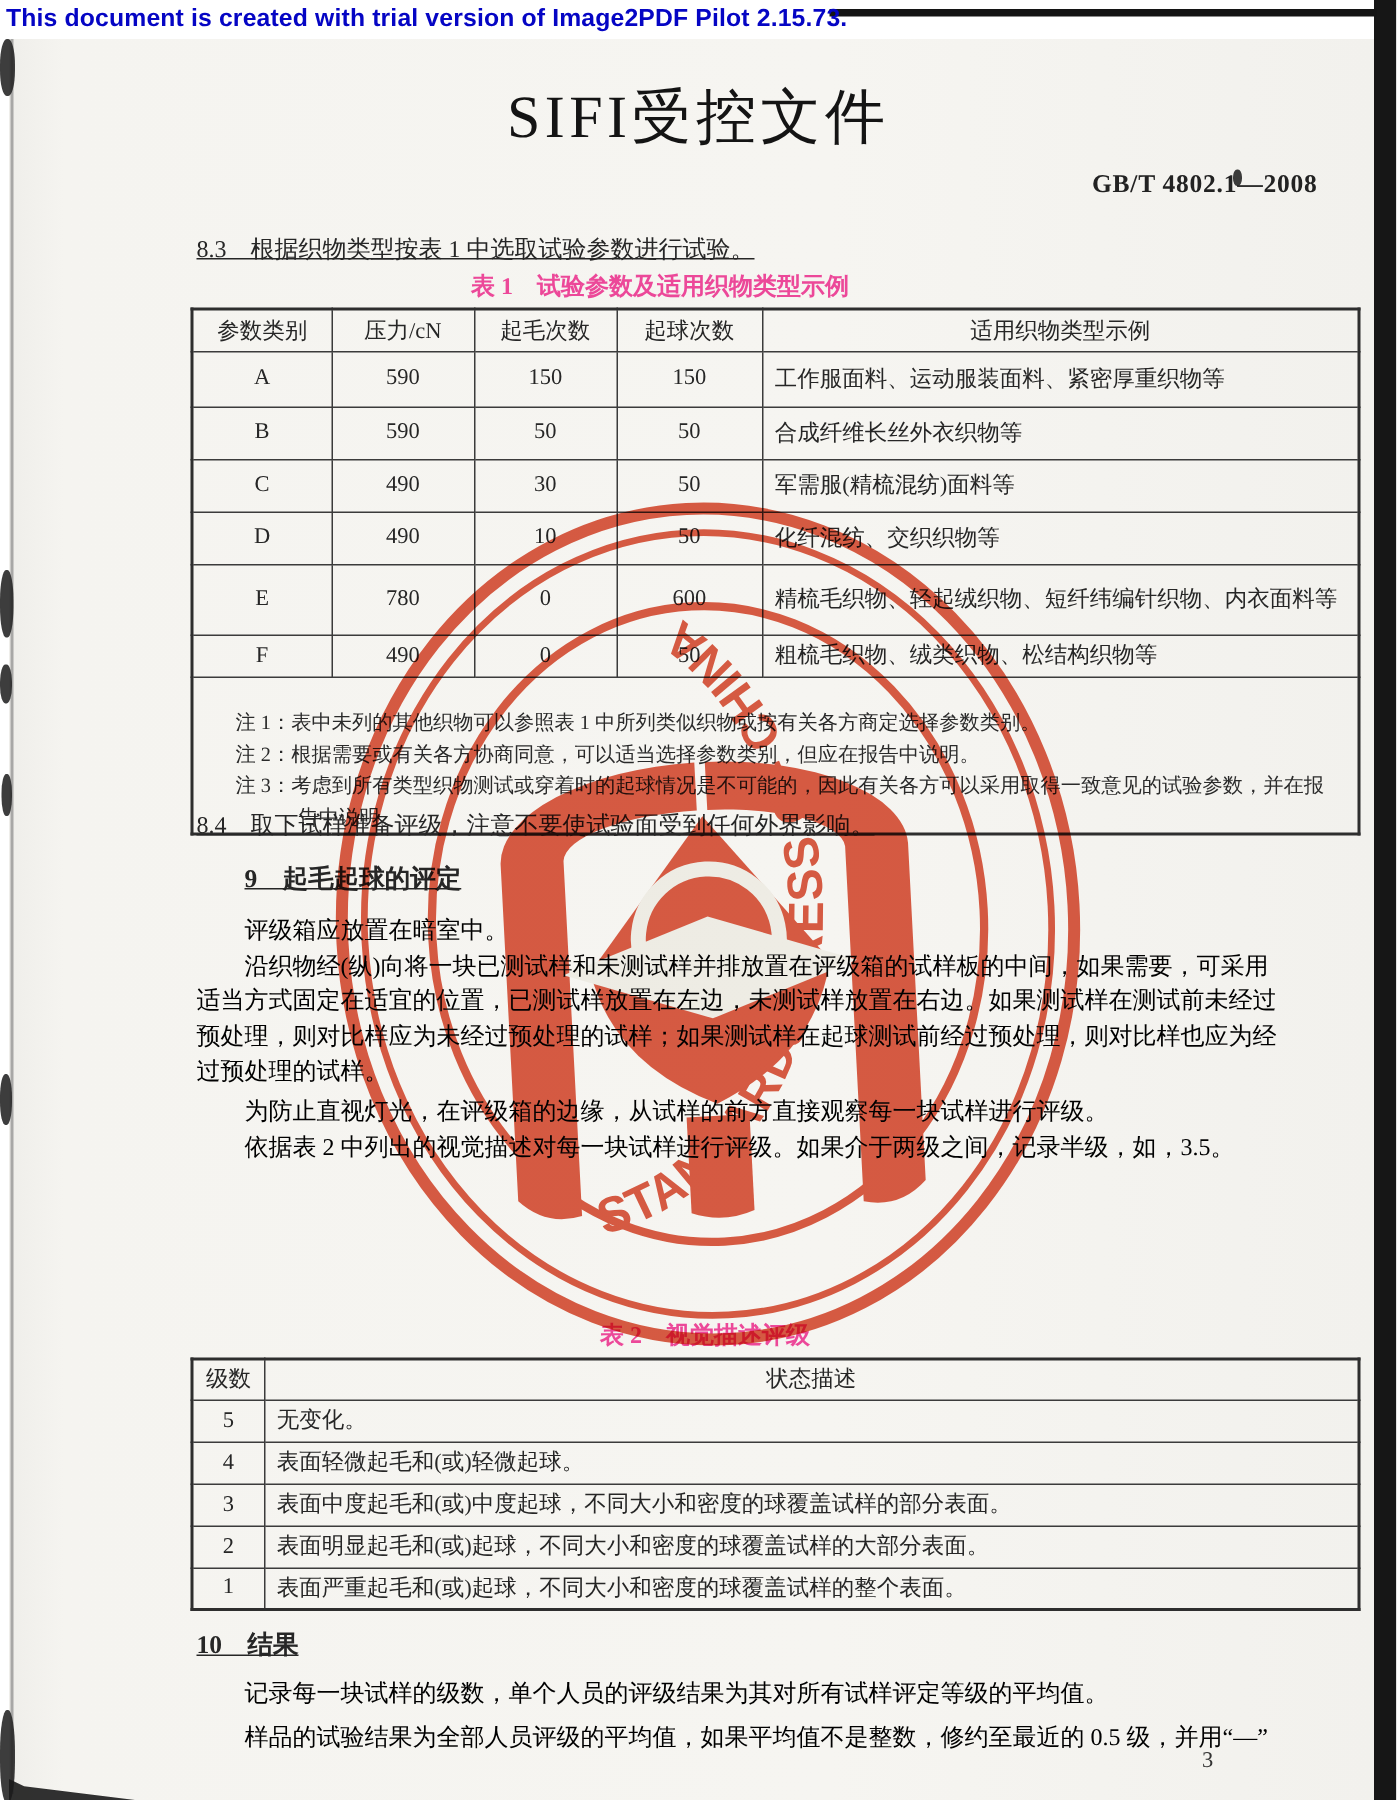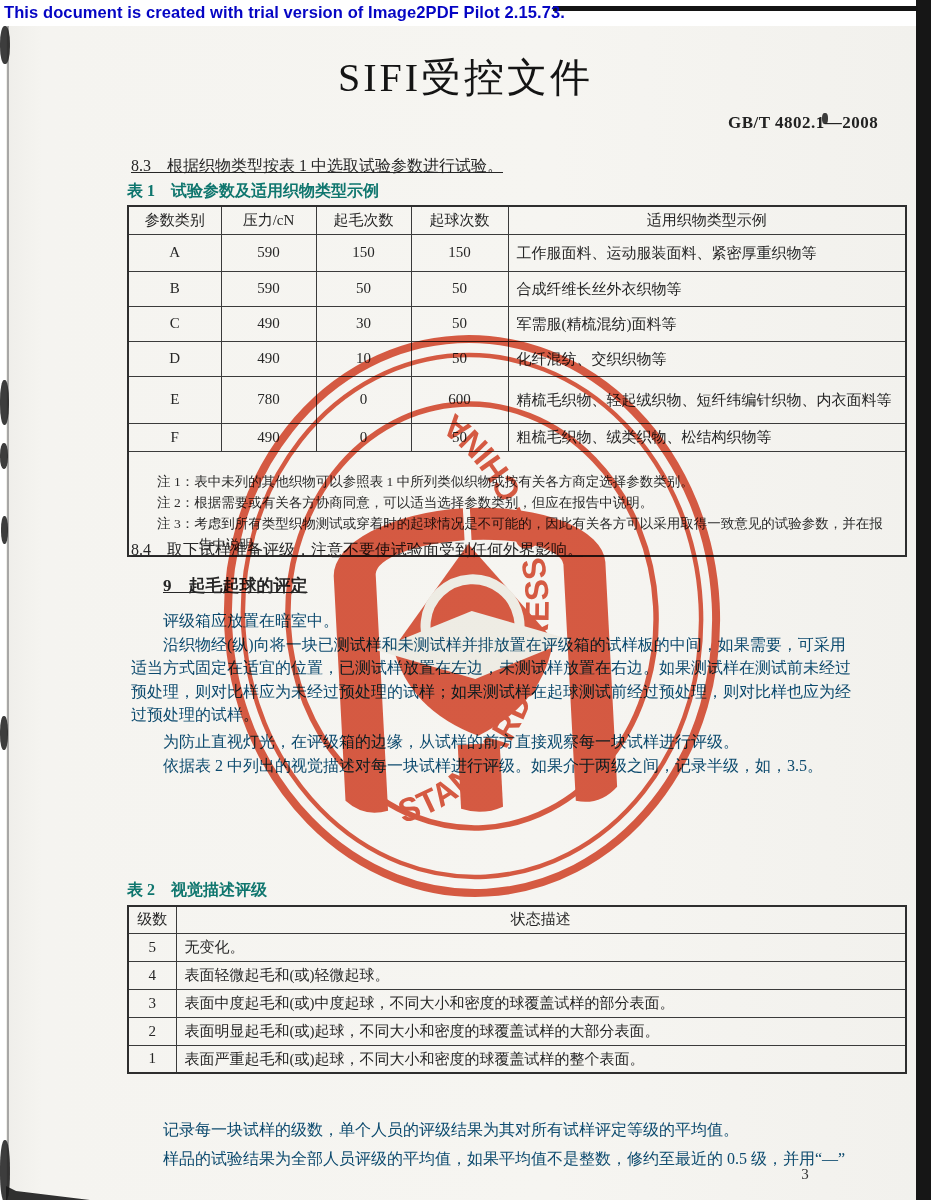--- a/index.html
+++ b/index.html
@@ -19,32 +19,32 @@
 
   .watermark { position:absolute; left:4px; top:3px; font-family:"Liberation Sans","DejaVu Sans",sans-serif;
                font-weight:700; font-size:16.5px; color:#0505c4; letter-spacing:.1px; }
 
   .doc-title { position:absolute; left:0; top:50px; width:931px; text-align:center;
                font-size:40px; color:#141414; letter-spacing:3px; }
   .doc-number { position:absolute; left:684px; top:113px; font-size:17px; font-weight:700; color:#222; letter-spacing:.5px;margin-left:44px; }
 
   .tline { position:absolute; left:131px; width:780px; font-size:16px; color:#262626;text-decoration:underline; }
   .bold { font-weight:700; }
-  .caption { position:absolute; font-size:16px; font-weight:700; color:#0f766e; }
+  .caption { position:absolute; font-size:16px; font-weight:700; color:#ec4899; text-align:center; }
 
   table { border-collapse:collapse; table-layout:fixed; background:transparent; }
   .doc-table { position:absolute; left:127px; }
   .doc-table td, .doc-table th { border:1.5px solid #3b3b3b; font-weight:400;
       font-size:15px; color:#262626; text-align:center; vertical-align:middle; overflow:hidden; }
   .doc-table { border:2px solid #2e2e2e; }
   .doc-table td.lft { text-align:left; padding:3px 8px; line-height:20px; }
   .doc-table td.notes-cell { text-align:left; vertical-align:top; border-top:1.5px solid #3b3b3b; padding:19px 10px 0 28px; }
   .note-line { font-size:13.5px; color:#2a2a2a; line-height:21px; padding-left:42px; text-indent:-42px; }
 
-  .body-block { position:absolute; left:131px; width:778px; font-size:16px; color:#0c4a6e; }
+  .body-block { position:absolute; left:131px; width:778px; font-size:16px; color:#000000; }
   .body-block .ln { line-height:23.6px; white-space:nowrap; }
   .body-block .ind { padding-left:32px; }
   .note-block { position:absolute; left:131px; width:778px; font-size:13.8px; color:#2a2a2a; }
   .note-block .nt { line-height:21.3px; padding-left:46px; text-indent:-46px; }
 
   .pagenum { position:absolute; left:790px; top:1166px; width:30px; text-align:center; font-size:15px; color:#333; }
 
   .stamp-svg { position:absolute; left:0; top:0; width:931px; height:1200px;
                mix-blend-mode:multiply; opacity:.87; pointer-events:none; }
   .stamp-ring-text { font-family:"Liberation Sans","DejaVu Sans",sans-serif; font-weight:700;
@@ -188,20 +188,21 @@
       <td>2</td>
       <td class="lft">表面明显起毛和(或)起球，不同大小和密度的球覆盖试样的大部分表面。</td>
     </tr>
     <tr style="height:28px">
       <td>1</td>
       <td class="lft">表面严重起毛和(或)起球，不同大小和密度的球覆盖试样的整个表面。</td>
     </tr>
   </tbody>
     </table>
 
+  <div class="tline bold" style="top:1085px;font-size:17px;">10　结果</div>
   <div class="body-block" style="top:1116px;">
     <div class="ln ind" style="line-height:28.5px;">记录每一块试样的级数，单个人员的评级结果为其对所有试样评定等级的平均值。</div>
     <div class="ln ind" style="line-height:28.5px;">样品的试验结果为全部人员评级的平均值，如果平均值不是整数，修约至最近的 0.5 级，并用“—”</div>
   </div>
 
   <div class="pagenum">3</div>
 
   <svg class="stamp-svg" viewBox="0 0 931 1200">
     <g stroke="#d8452a" fill="none" transform="rotate(-3 472 616)">
       <ellipse cx="472" cy="616" rx="244" ry="277" stroke-width="8"></ellipse>

